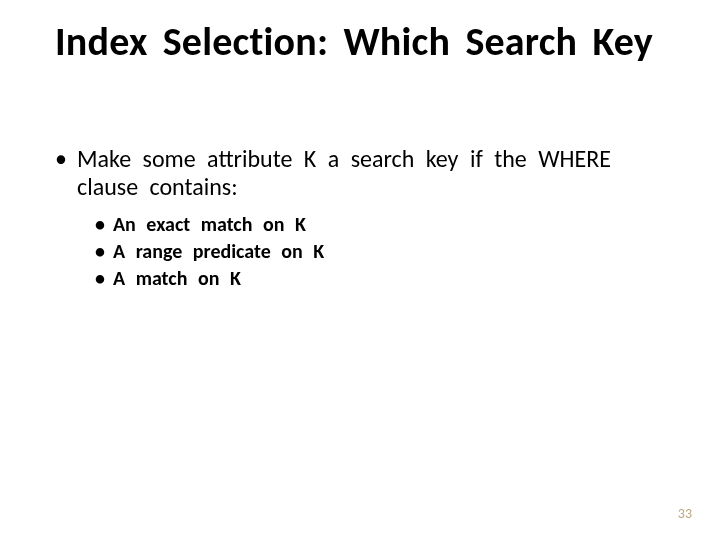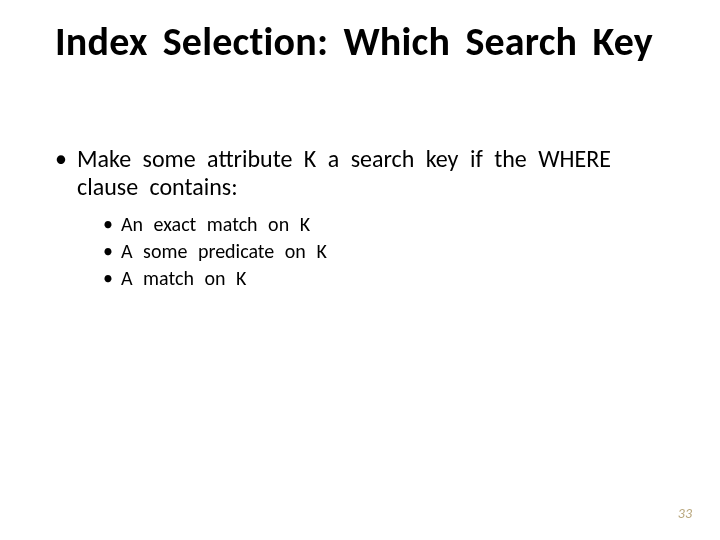--- a/index.html
+++ b/index.html
@@ -54,55 +54,55 @@
     margin-top: 28px;
   }
   .sub {
     margin-left: 40px;
     margin-top: 6px;
   }
   .lvl2 {
     font-size: 20px;
     line-height: 1.25;
     word-spacing: 6px;
-    margin: 0 0 2px 8px;
+    margin: 0 0 2px 0;
     padding-left: 18px;
     text-indent: -18px;
+    font-weight: bold;
   }
   .lvl2 .bullet {
     display: inline-block;
     width: 18px;
     text-indent: 0;
   }
   .pagenum {
     position: absolute;
     right: 28px;
     bottom: 18px;
     font-size: 14px;
     color: #b9a77d;
-    font-style: italic;
   }
 </style>
 </head>
 <body>
 
 <div class="slide">
 
   <div class="title">Index  Selection:  Which  Search Key</div>
 
   <div class="body">
     <p class="lvl1">
       <span class="bullet">•</span><span class="text">Make  some  attribute  K  a  search  key  if  the WHERE  clause  contains:</span>
     </p>
     <div class="sub">
       <p class="lvl2">
         <span class="bullet">•</span><span>An  exact  match  on  K</span>
       </p>
       <p class="lvl2">
-        <span class="bullet">•</span><span>A  some  predicate  on  K</span>
+        <span class="bullet">•</span><span>A  range  predicate  on  K</span>
       </p>
       <p class="lvl2">
         <span class="bullet">•</span><span>A  match  on  K</span>
       </p>
     </div>
   </div>
 
   <div class="pagenum">33</div>
 
 </div>

